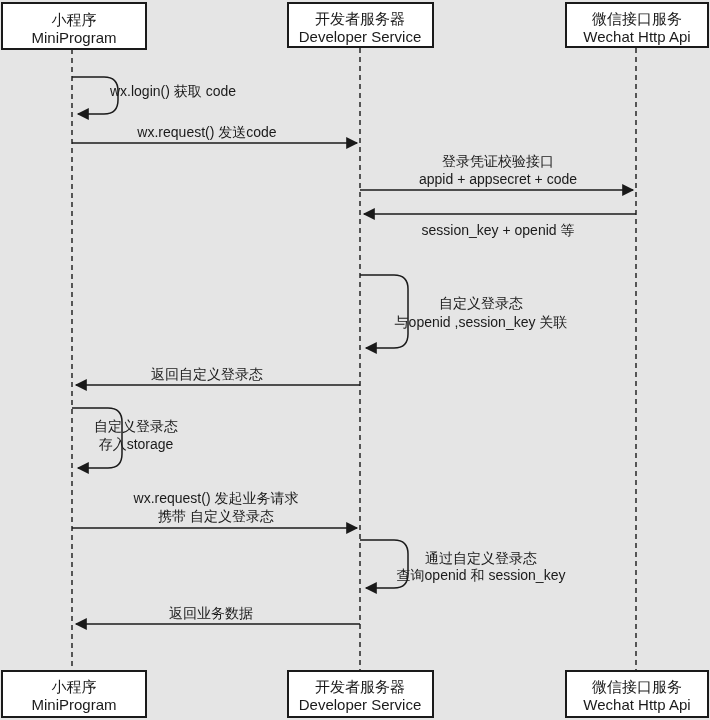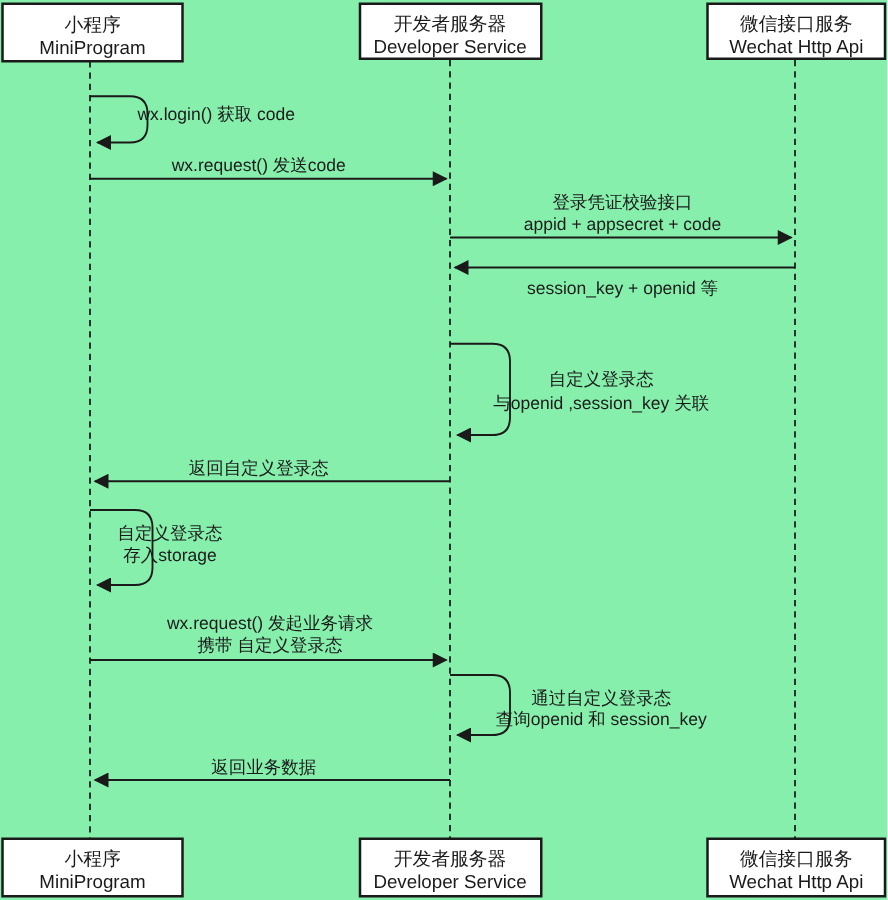--- a/index.html
+++ b/index.html
@@ -4,21 +4,21 @@
 <style>
   html, body {
     margin: 0;
     padding: 0;
     background: #ffffff;
   }
   .stage {
     position: relative;
     width: 710px;
     height: 720px;
-    background: #86efac;
+    background: #e5e5e5;
     font-family: "Liberation Sans", sans-serif;
     overflow: hidden;
   }
   svg text {
     font-family: "Liberation Sans", sans-serif;
     fill: #1a1a1a;
   }
   .actor-zh { font-size: 15px; }
   .actor-en { font-size: 15px; }
   .msg { font-size: 14px; }

